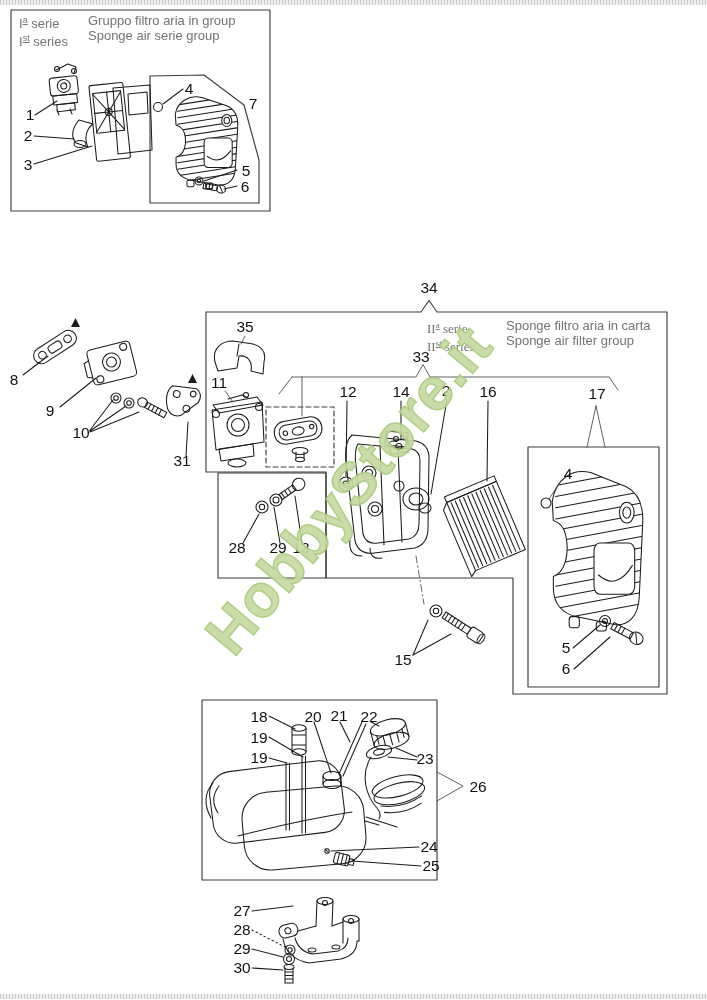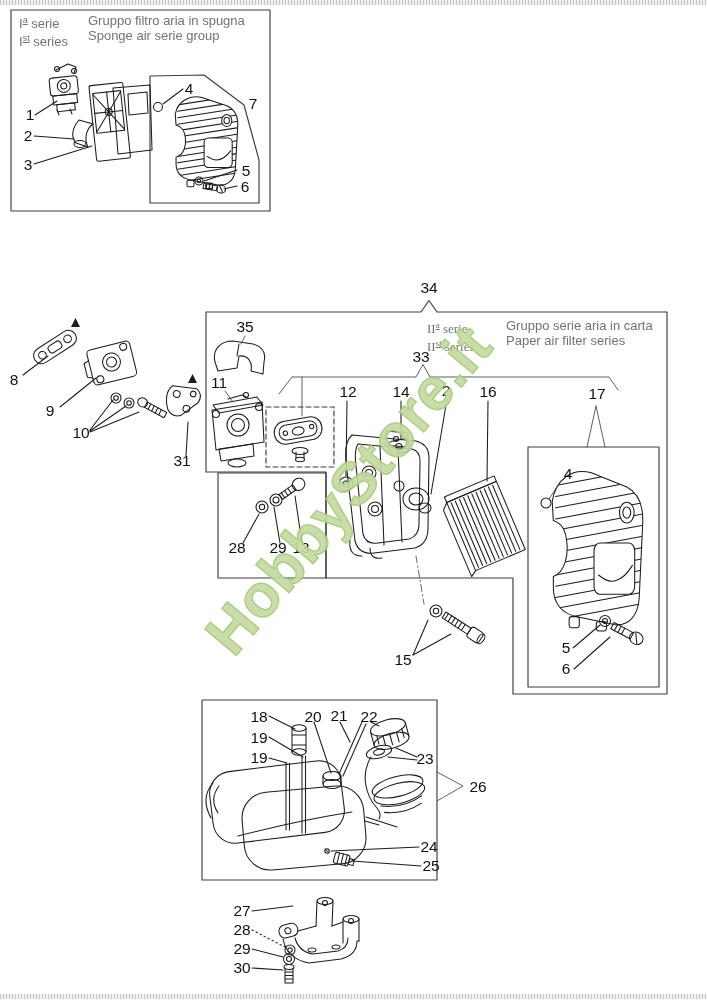--- a/index.html
+++ b/index.html
@@ -426,26 +426,26 @@
     <text class="cal" x="242" y="935">28</text>
     <text class="cal" x="242" y="954">29</text>
     <text class="cal" x="242" y="973">30</text>
   </svg>
 
   <div class="hdr" style="left:19px;top:13px;">
     <div><span>I</span><sup class="ord">a</sup> <span>serie</span></div>
     <div><span>I</span><sup class="ord">st</sup> <span>series</span></div>
   </div>
   <div class="hdr" style="left:88px;top:13px;">
-    <div>Gruppo filtro aria in spugna</div>
+    <div>Gruppo filtro aria in group</div>
     <div>Sponge air serie group</div>
   </div>
   <div class="hdr" style="left:427px;top:318px;font-family:Liberation Serif, serif;">
     <div><span>II</span><sup class="ord">a</sup> <span>serie</span></div>
     <div><span>II</span><sup class="ord">st</sup> <span>series</span></div>
   </div>
   <div class="hdr" style="left:506px;top:318px;">
-    <div>Gruppo serie aria in carta</div>
-    <div>Paper air filter series</div>
+    <div>Sponge filtro aria in carta</div>
+    <div>Sponge air filter group</div>
   </div>
 
   <div class="watermark">HobbyStore.it</div>
 </div>
 
 </body></html>

